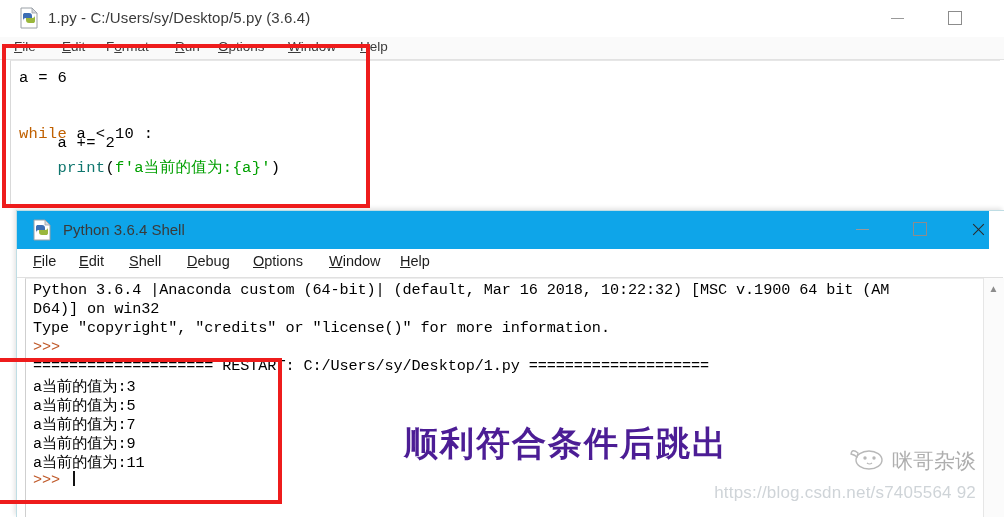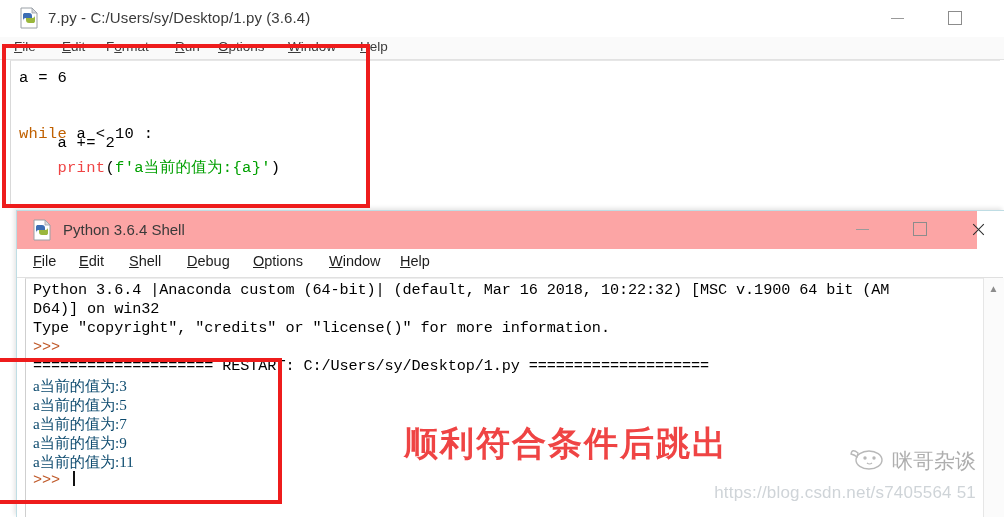--- a/index.html
+++ b/index.html
@@ -108,42 +108,43 @@
   .codeline {
     position: absolute;
     left: 8px;
     font-family: "Liberation Mono", "DejaVu Sans Mono", monospace;
     font-size: 15.5px;
     white-space: pre;
     color: #000000;
     letter-spacing: .3px;
   }
   .kw-orange { color: #c06000; }
-  .fn-purple { color: #ef4444; }
+  .fn-purple { color: #0f766e; }
   .str-green { color: #00a000; }
 
   
   #shell-window {
     position: absolute;
     left: 16px; top: 210px;
     width: 988px;
     height: 307px;
     background: #ffffff;
     border: 1px solid #bfdde4;
     border-bottom: none;
     border-right: none;
     box-sizing: border-box;
     box-shadow: -2px -2px 4px rgba(0,0,0,.10);
   }
   #shell-titlebar {
     position: absolute;
     left: 0; top: 0;
     width: 960px;
     height: 38px;
-    background: #fca5a5;
+    background: #0ea5e9;
+    padding-left: 12px;
   }
   #shell-title-text {
     position: absolute;
     left: 46px; top: 10px;
     font-size: 15px;
     color: #3a3a3a;
     white-space: nowrap;
   }
   #shell-menubar {
     position: absolute;
@@ -176,21 +177,21 @@
   .shline {
     position: absolute;
     left: 7px;
     font-family: "Liberation Mono", "DejaVu Sans Mono", monospace;
     font-size: 15.2px;
     white-space: pre;
     color: #000000;
     letter-spacing: -.1px;
   }
   .sh-prompt { color: #c05a2a; }
-  .sh-out    { color: #0c4a6e; font-family: Liberation Serif, serif; }
+  .sh-out    { color: #000000; }
 
   #shell-scrollbar {
     position: absolute;
     right: 0; top: 67px;
     width: 20px;
     height: 240px;
     background: #fbfbfb;
     border-left: 1px solid #e6e6e6;
   }
   #shell-scroll-up {
@@ -215,21 +216,21 @@
   }
   #redbox-output {
     left: -6px; top: 358px;
     width: 288px; height: 146px;
   }
   #red-annotation {
     position: absolute;
     left: 404px; top: 421px;
     font-size: 34px;
     font-weight: bold;
-    color: #ef4444;
+    color: #4c1d95;
     white-space: nowrap;
     letter-spacing: 2px;
     font-family: "DejaVu Sans", sans-serif;
   }
 
   
   #wm-logo {
     position: absolute;
     right: 28px; bottom: 42px;
     display: flex;
@@ -259,21 +260,21 @@
 
   <div id="editor-titlebar">
     <span class="win-icon">
       <svg width="22" height="22" viewBox="0 0 22 22">
         <path d="M3 1 h11 l5 5 v15 h-16 z" fill="#ffffff" stroke="#9aa0a6" stroke-width="1"></path>
         <path d="M14 1 l5 5 h-5 z" fill="#d8dbdf" stroke="#9aa0a6" stroke-width=".8"></path>
         <path d="M6 6 h5 a3 3 0 0 1 3 3 v2 h-6 a3 3 0 0 0 -3 3 v-5 a3 3 0 0 1 1 -3 z" fill="#3c6eb4"></path>
         <path d="M16 16 h-5 a3 3 0 0 1 -3 -3 v-2 h6 a3 3 0 0 0 3 -3 v5 a3 3 0 0 1 -1 3 z" fill="#9ab73c"></path>
       </svg>
     </span>
-    <div id="editor-title-text">7.py - C:/Users/sy/Desktop/1.py (3.6.4)</div>
+    <div id="editor-title-text">1.py - C:/Users/sy/Desktop/5.py (3.6.4)</div>
 
     <div class="winbtn" style="left:874px;">
       <span class="glyph-min"></span>
     </div>
     <div class="winbtn" style="left:932px;">
       <span class="glyph-max"></span>
     </div>
   </div>
 
   <div id="editor-menubar">
@@ -356,13 +357,13 @@
     <svg width="36" height="24" viewBox="0 0 36 24">
       <ellipse cx="20" cy="13" rx="13" ry="9" fill="#ffffff" stroke="#8d8d8d" stroke-width="1.4"></ellipse>
       <path d="M9 6 q-6 -5 -7 1 q4 1 6 3 z" fill="#ffffff" stroke="#8d8d8d" stroke-width="1.3"></path>
       <circle cx="16" cy="11" r="1.7" fill="#8d8d8d"></circle>
       <circle cx="25" cy="11" r="1.7" fill="#8d8d8d"></circle>
       <path d="M18 16 q2.5 2 5 0" fill="none" stroke="#8d8d8d" stroke-width="1.2"></path>
     </svg>
   </span>
   <span id="wm-logo-text">咪哥杂谈</span>
 </div>
-<div id="wm-url">https://blog.csdn.net/s7405564 51</div>
+<div id="wm-url">https://blog.csdn.net/s7405564 92</div>
 
 </body></html>

